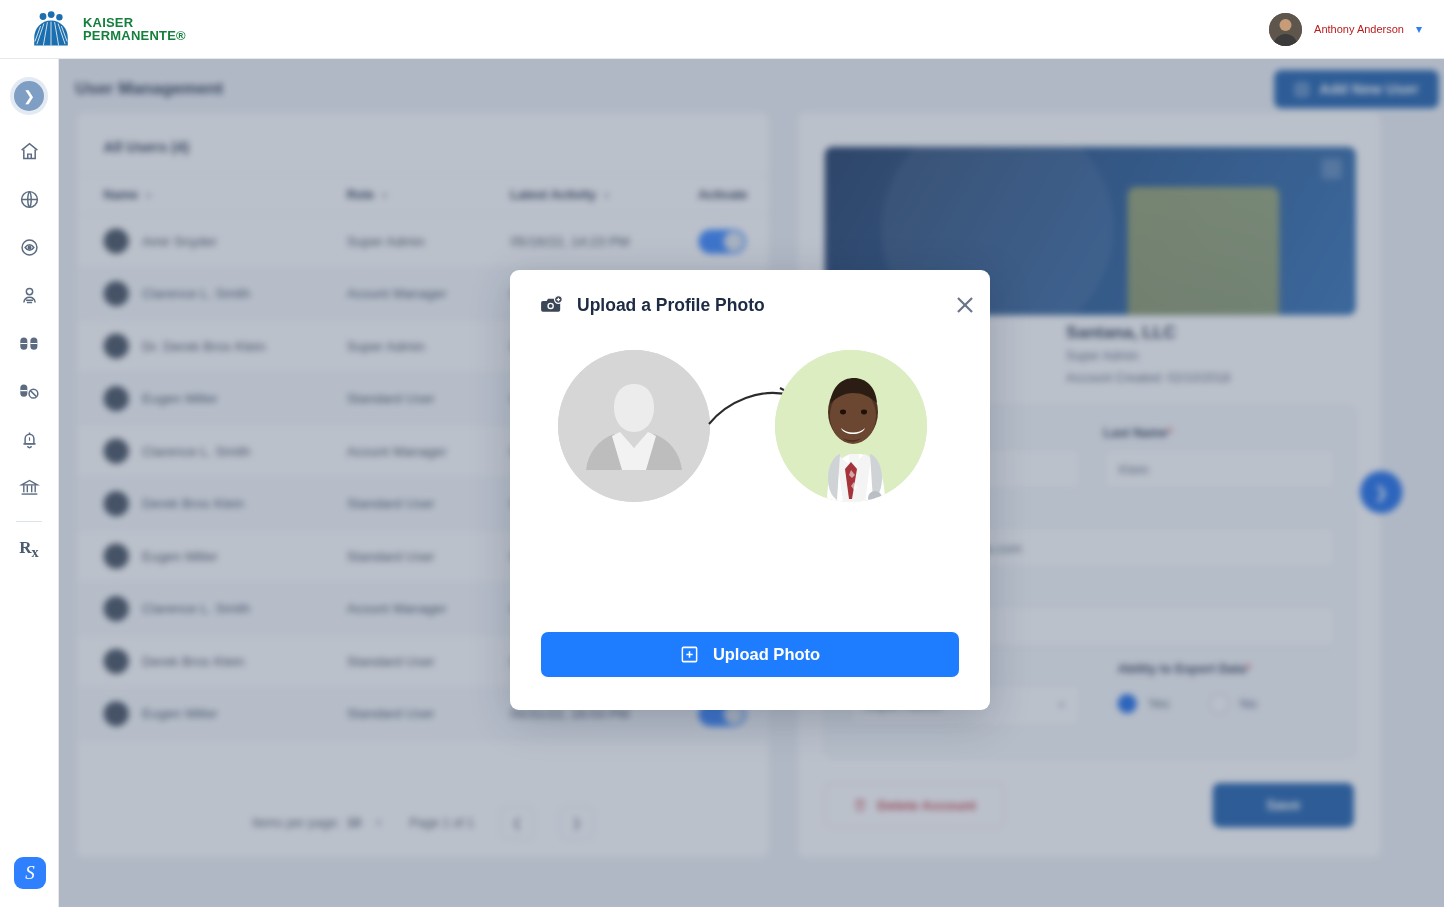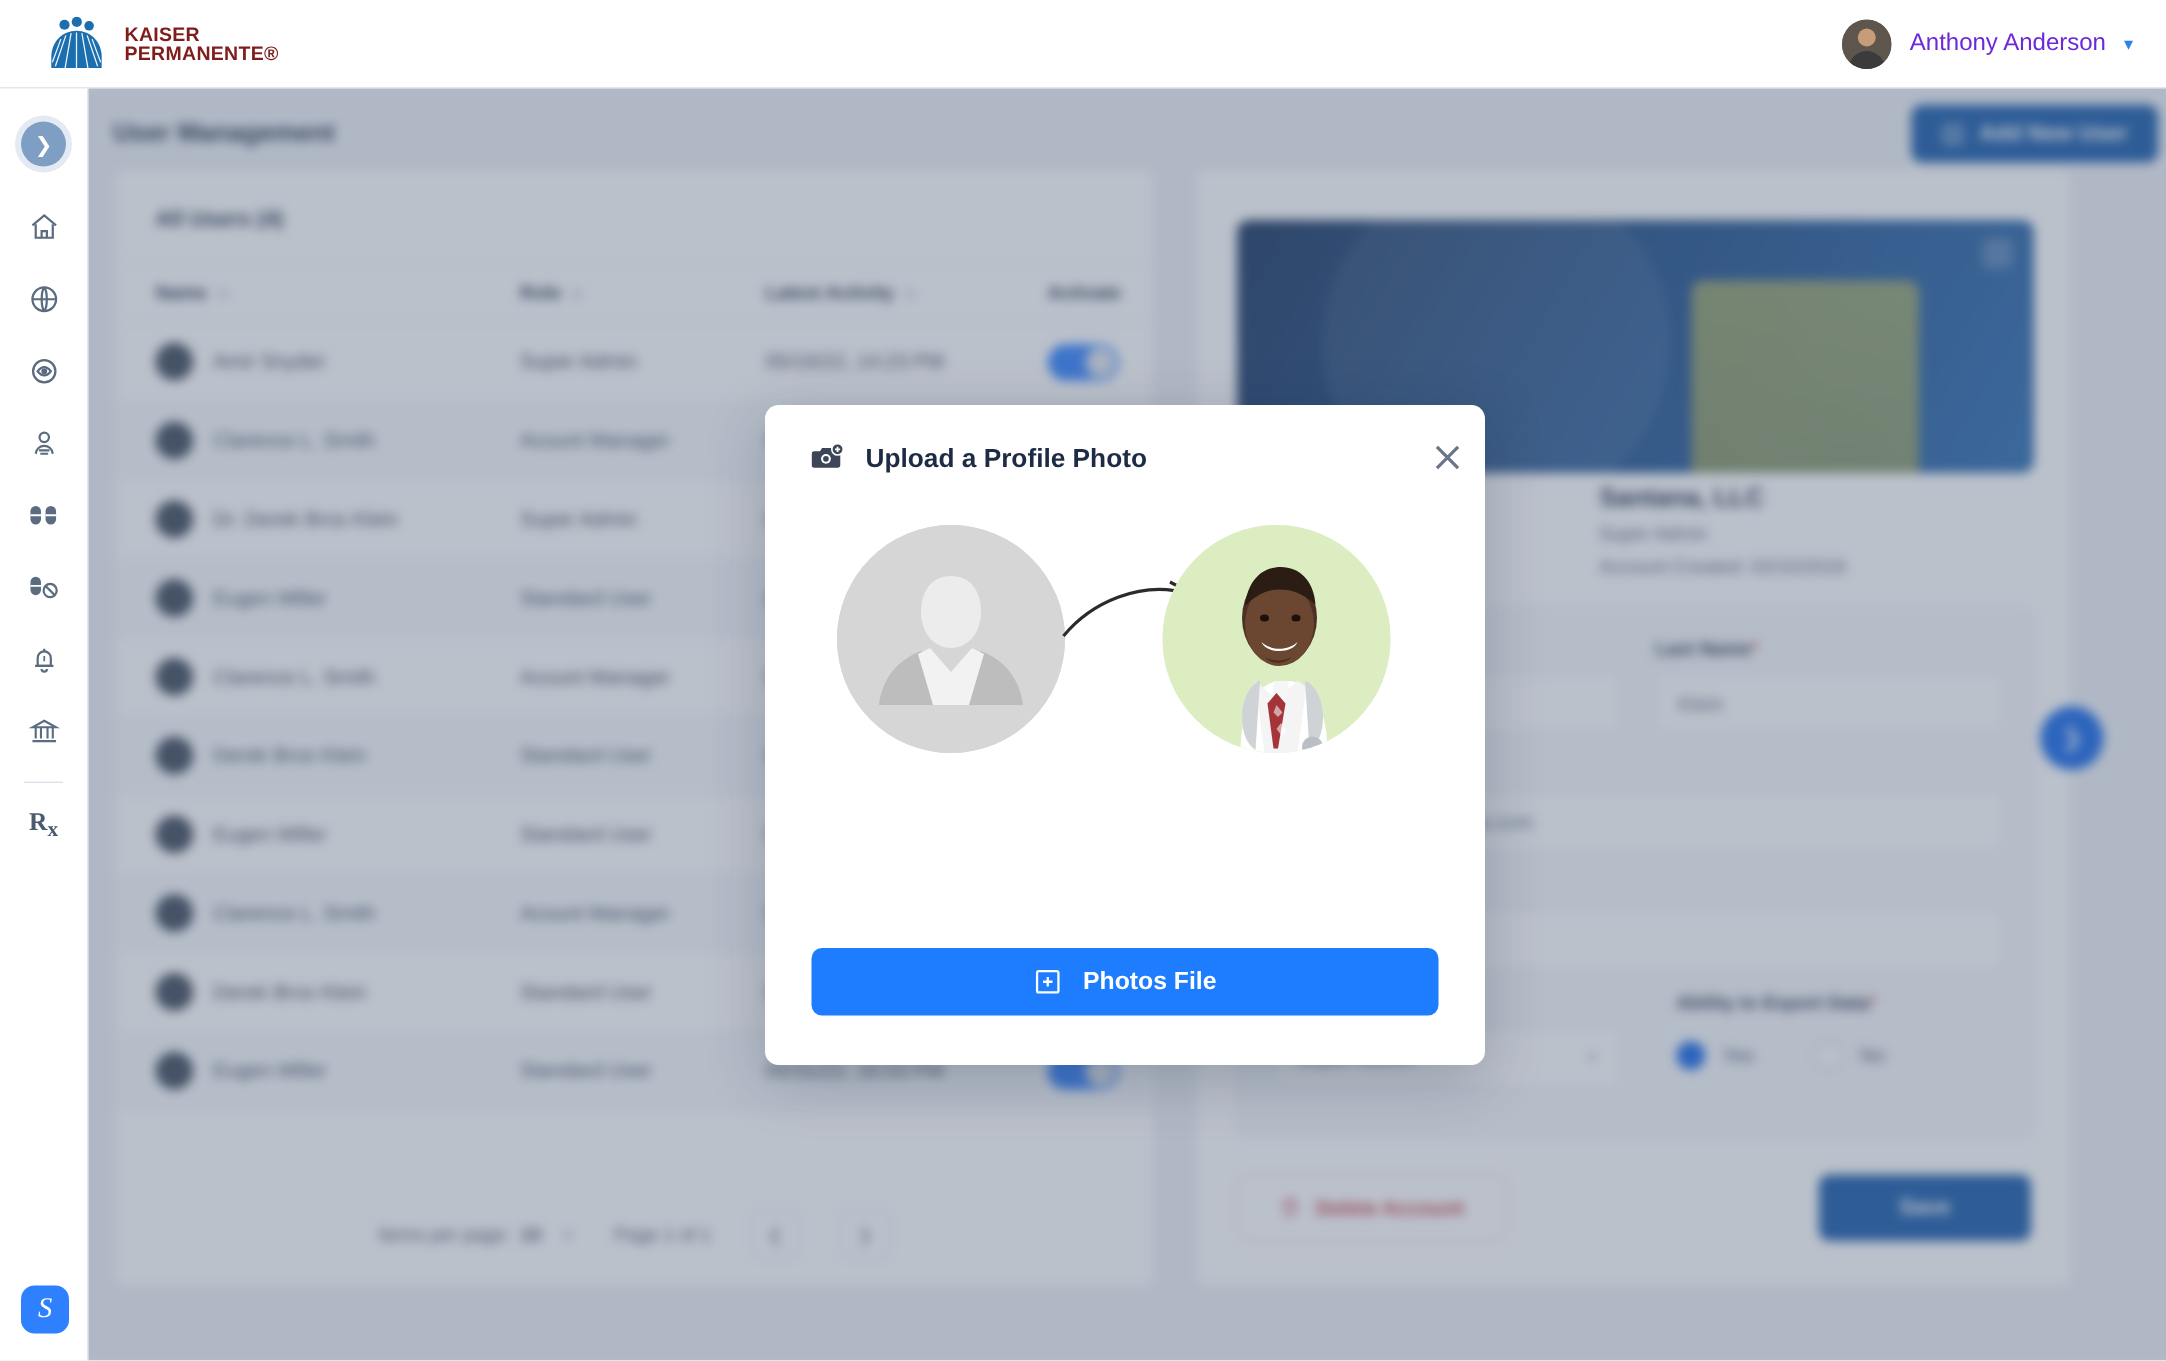--- a/index.html
+++ b/index.html
@@ -15,28 +15,28 @@
   .topbar {
     position: absolute; top: 0; left: 0; width: 1444px; height: 59px;
     background: #ffffff; border-bottom: 1px solid #e4e8ee;
     display: flex; align-items: center; justify-content: space-between;
     padding: 0 22px 0 28px; z-index: 40;
   }
   .brand { display: flex; align-items: center; gap: 9px; }
   .kp-mark { width: 46px; height: 36px; display: block; }
   .kp-word { display: flex; flex-direction: column; line-height: 1.02; }
   .kp-word span {
-    font-size: 13px; font-weight: bold; color: #7f1d1d; letter-spacing: .2px;
+    font-size: 13px; font-weight: bold; color: #15803d; letter-spacing: .2px;
   }
   .user-chip { display: flex; align-items: center; gap: 12px; }
   .avatar-top {
     width: 33px; height: 33px; border-radius: 50%; overflow: hidden;
     background: #6b6258; display: block; flex: none;
   }
-  .user-name { font-size: 16px; color: #6d28d9; }
+  .user-name { font-size: 11px; color: #b91c1c; }
   .caret { color: #2f80ed; font-size: 12px; }
 
   
   .rail {
     position: absolute; top: 59px; left: 0; width: 59px; height: 848px;
     background: #ffffff; border-right: 1px solid #e4e8ee; z-index: 35;
     display: flex; flex-direction: column; align-items: center; padding-top: 22px;
   }
   .rail-toggle {
     width: 30px; height: 30px; border-radius: 50%;
@@ -649,17 +649,17 @@
     </div>
 
     <div class="modal-note">
     </div>
 
     <button class="upload-btn">
       <svg width="19" height="19" viewBox="0 0 24 24" fill="none" stroke="#fff" stroke-width="1.9">
         <rect x="3" y="3" width="18" height="18" rx="1.5"></rect>
           <path d="M8 12h8M12 8v8"></path>
       </svg>
-      <span>Photos File</span>
+      <span>Upload Photo</span>
     </button>
   </div>
 
 </div>
 
 </body></html>

